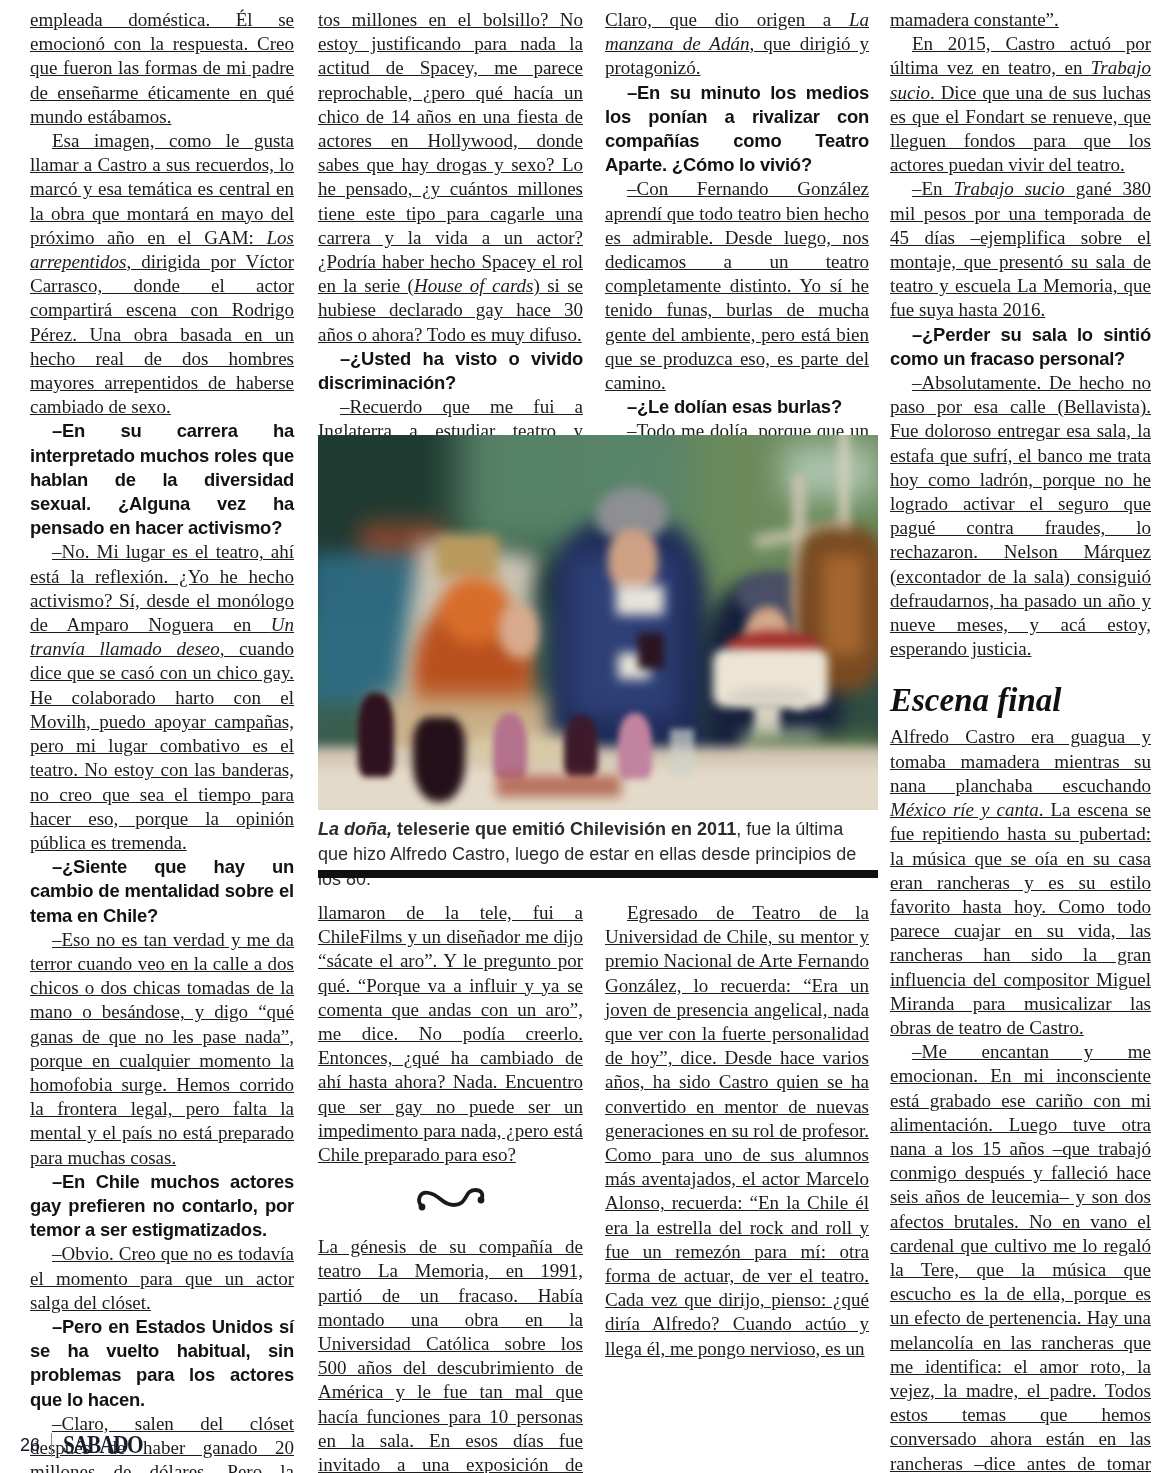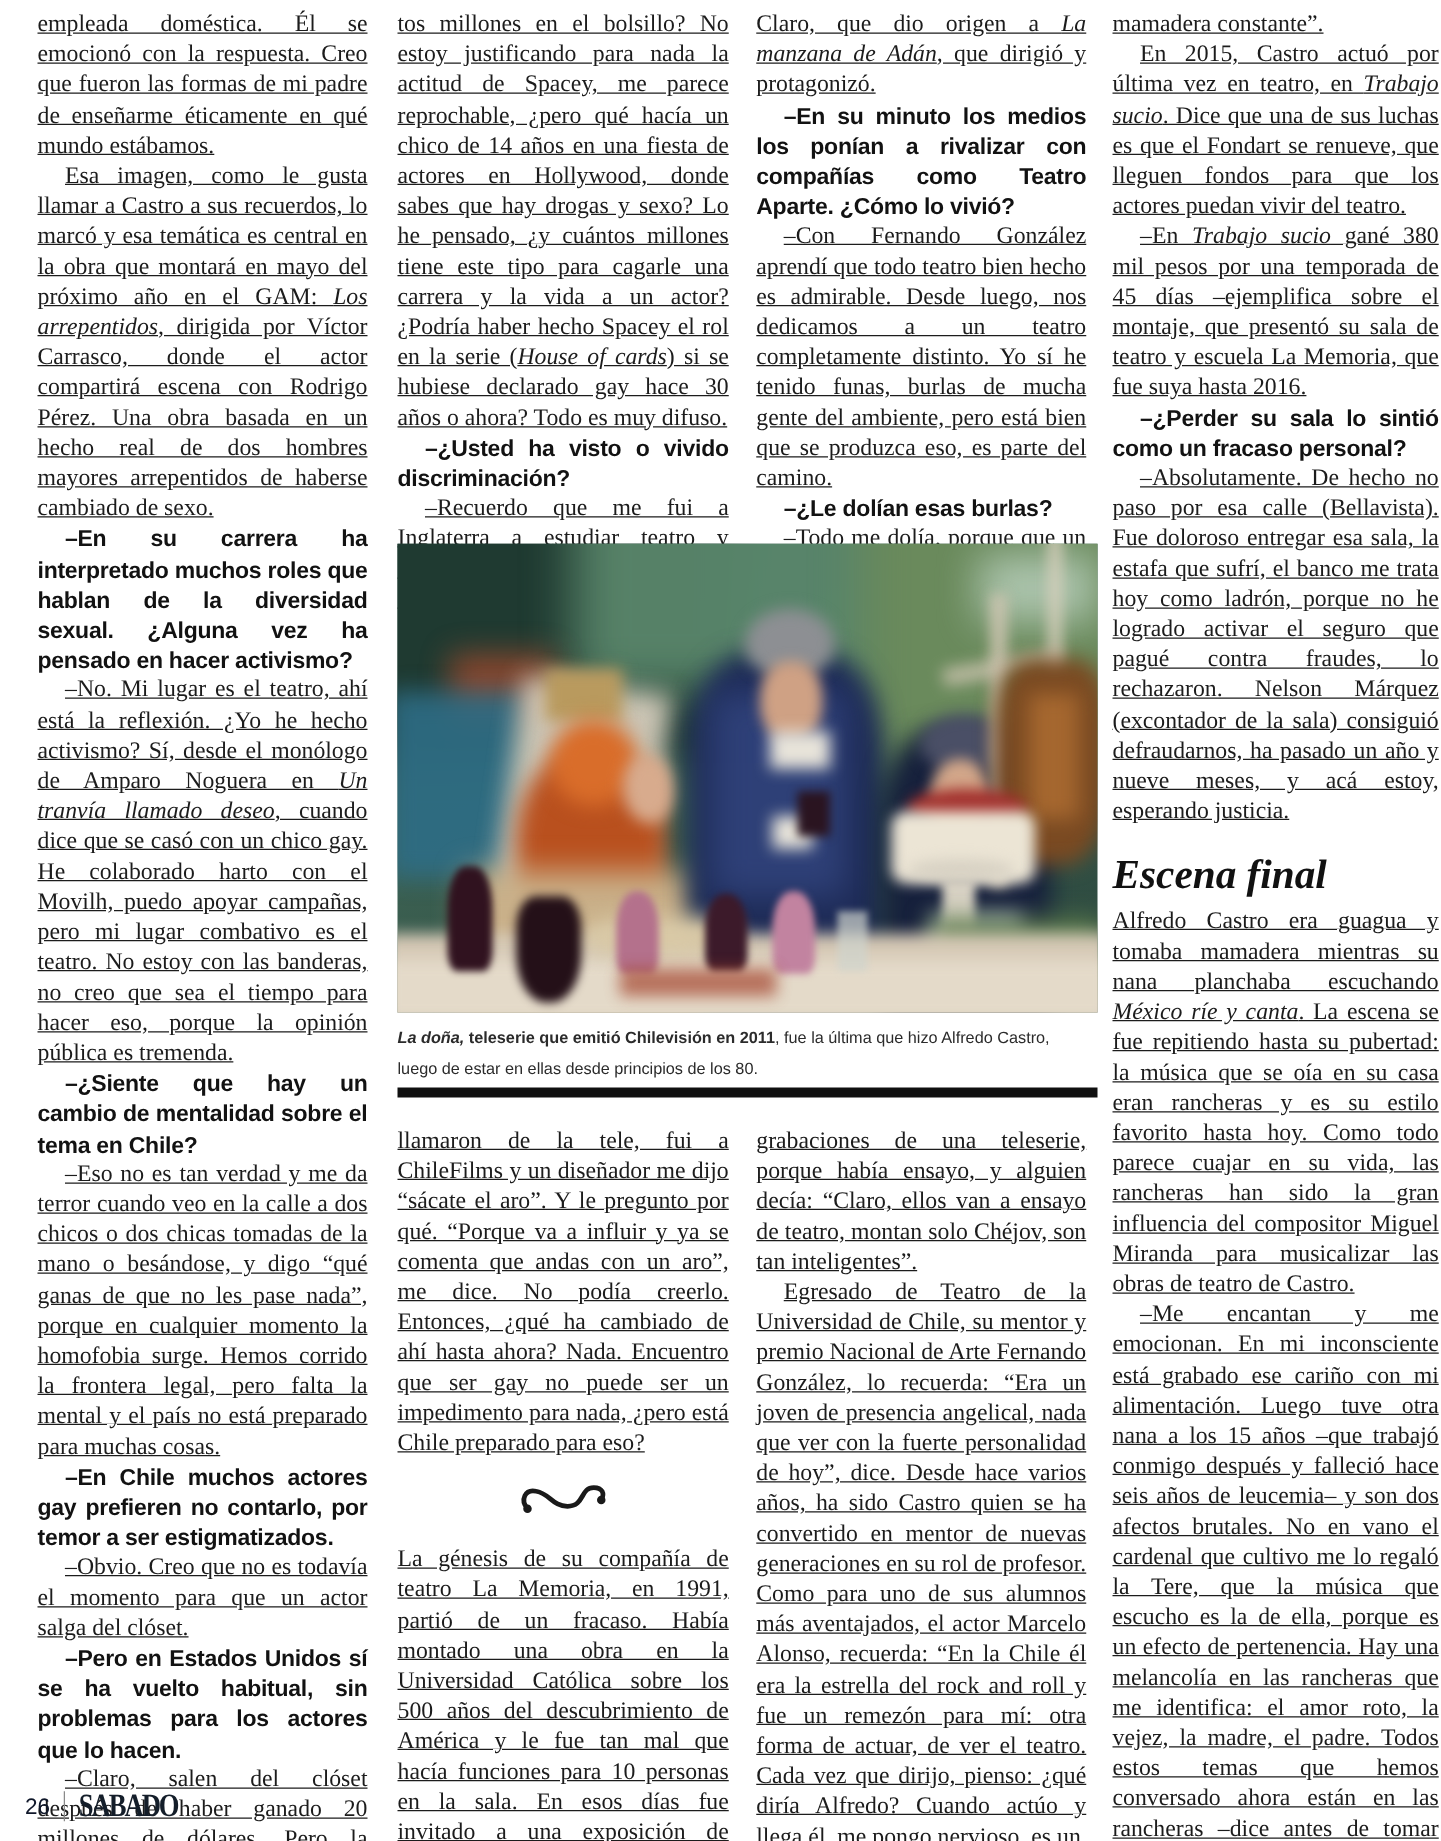--- a/index.html
+++ b/index.html
@@ -17,21 +17,21 @@
              font-size:18.4px;line-height:24.2px;text-align:justify;letter-spacing:-0.2px;color:#121212;}
   p.indent{text-indent:22px;}
   .run-i{font-style:italic;}
   h2.section-heading{margin:20px 0 6px;font:bold italic 33px/38px "Liberation Serif",serif;color:#111;}
   .ornament{width:100%;text-align:center;margin:15px 0 13px;}
   
   .photo{position:absolute;left:318px;top:435px;width:560px;height:375px;overflow:hidden;z-index:2;
          background:linear-gradient(160deg,#2c4a40,#3c6152 45%,#2a443b);}
   .photo div{position:absolute;}
   .caption{position:absolute;left:318px;top:817px;width:548px;
-           font-family:"Liberation Sans",sans-serif;font-size:13px;line-height:25px;color:#2b2b2b;}
+           font-family:"Liberation Sans",sans-serif;font-size:18px;line-height:25px;color:#2b2b2b;}
   .caption .run-b{font-weight:bold;}
   .caption .run-bi{font-weight:bold;font-style:italic;}
   .caption-rule{position:absolute;left:318px;top:870px;width:560px;height:8px;background:#101010;}
   
   .footer{position:absolute;left:20px;top:1430px;display:flex;align-items:center;gap:11px;}
   .page-number{font-family:"Liberation Sans",sans-serif;font-size:18px;color:#0f172a;}
   .footer-divider{width:1px;height:24px;background:#8a8a8a;}
   .magazine-logo{font-family:"Liberation Serif",serif;font-weight:bold;font-size:26px;color:#141e2a;
                  letter-spacing:-2px;transform:scaleX(.82);transform-origin:left center;}
 </style>
@@ -69,21 +69,20 @@
       <div class="ornament">
   <svg width="74" height="36" viewBox="0 0 74 36">
     <path d="M8 25 C2 18 6 9 15 11 C26 13 28 23 40 23 C54 23 50 8 61 8 C68 8 70 13 67 18" fill="none" stroke="#1a1a1a" stroke-width="3.8" stroke-linecap="round"></path>
     <circle cx="8" cy="25" r="3.4" fill="#1a1a1a"></circle>
     <circle cx="67" cy="18" r="3.4" fill="#1a1a1a"></circle>
   </svg>
 </div>
       <p class="body"><span>La génesis de su compañía de teatro La Memoria, en 1991, partió de un fracaso. Había montado una obra en la Universidad Católica sobre los 500 años del descubrimiento de América y le fue tan mal que hacía funciones para 10 personas en la sala. En esos días fue invitado a una exposición de fotografías de Paz Errázuriz y Claudia</span></p>
     </div>
   <div class="col col3bot">
-      <p class="body"><span>grabaciones de una teleserie, porque había ensayo, y alguien decía: “Claro, ellos van a ensayo de teatro, montan solo Chéjov, son tan inteligentes”.</span></p>
       <p class="body indent"><span>Egresado de Teatro de la Universidad de Chile, su mentor y premio Nacional de Arte Fernando González, lo recuerda: “Era un joven de presencia angelical, nada que ver con la fuerte personalidad de hoy”, dice. Desde hace varios años, ha sido Castro quien se ha convertido en mentor de nuevas generaciones en su rol de profesor. Como para uno de sus alumnos más aventajados, el actor Marcelo Alonso, recuerda: “En la Chile él era la estrella del rock and roll y fue un remezón para mí: otra forma de actuar, de ver el teatro. Cada vez que dirijo, pienso: ¿qué diría Alfredo? Cuando actúo y llega él, me pongo nervioso, es un</span></p>
     </div>
   <div class="col col4">
       <p class="body"><span>mamadera constante”.</span></p>
       <p class="body indent"><span>En 2015, Castro actuó por última vez en teatro, en </span><span class="run-i">Trabajo sucio</span><span>. Dice que una de sus luchas es que el Fondart se renueve, que lleguen fondos para que los actores puedan vivir del teatro.</span></p>
       <p class="body indent"><span>–En </span><span class="run-i">Trabajo sucio</span><span> gané 380 mil pesos por una temporada de 45 días –ejemplifica sobre el montaje, que presentó su sala de teatro y escuela La Memoria, que fue suya hasta 2016.</span></p>
       <p class="question indent"><span>–¿Perder su sala lo sintió como un fracaso personal?</span></p>
       <p class="body indent"><span>–Absolutamente. De hecho no paso por esa calle (Bellavista). Fue doloroso entregar esa sala, la estafa que sufrí, el banco me trata hoy como ladrón, porque no he logrado activar el seguro que pagué contra fraudes, lo rechazaron. Nelson Márquez (excontador de la sala) consiguió defraudarnos, ha pasado un año y nueve meses, y acá estoy, esperando justicia.</span></p>
       <h2 class="section-heading"><span>Escena final</span></h2>
       <p class="body"><span>Alfredo Castro era guagua y tomaba mamadera mientras su nana planchaba escuchando </span><span class="run-i">México ríe y canta</span><span>. La escena se fue repitiendo hasta su pubertad: la música que se oía en su casa eran rancheras y es su estilo favorito hasta hoy. Como todo parece cuajar en su vida, las rancheras han sido la gran influencia del compositor Miguel Miranda para musicalizar las obras de teatro de Castro.</span></p>

